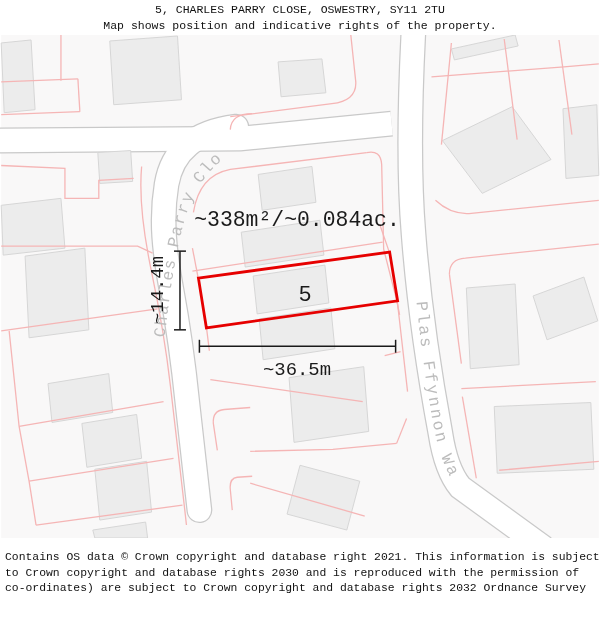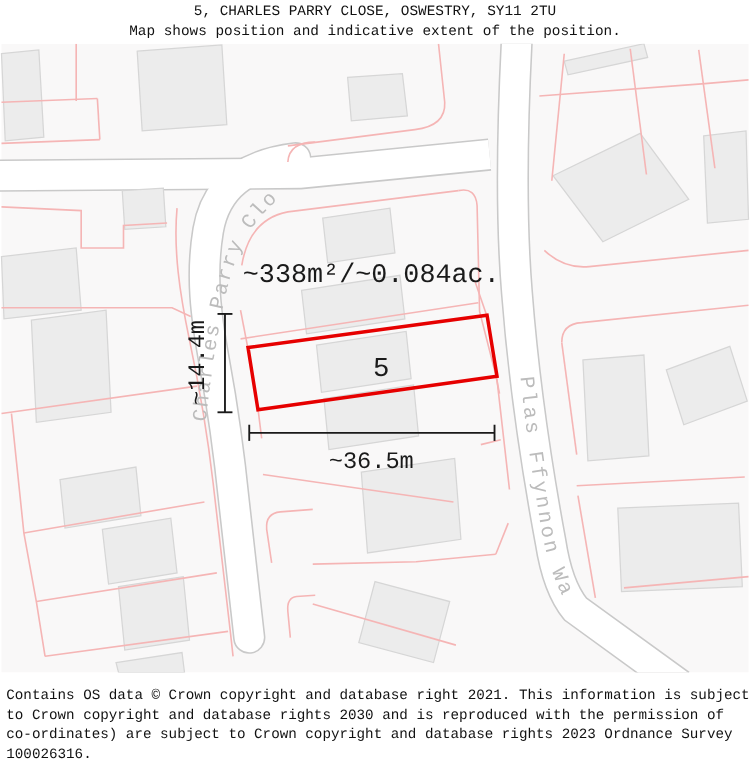--- a/index.html
+++ b/index.html
@@ -26,21 +26,21 @@
   .footer{position:absolute;top:550px;left:5px;width:592px;}
   .footer .fline{font-size:11.4px;line-height:15.5px;color:#111;white-space:nowrap;}
 </style>
 </head>
 <body>
 
 <div class="page">
 
   <div class="header">
     <div class="title">5, CHARLES PARRY CLOSE, OSWESTRY, SY11 2TU</div>
-    <div class="subtitle">Map shows position and indicative extent of the position.</div>
+    <div class="subtitle">Map shows position and indicative rights of the property.</div>
   </div>
 
   <div class="mapwrap">
   <svg width="600" height="503" viewBox="0 0 600 505">
 
     <rect class="land" x="0" y="0" width="600" height="505"></rect>
 
     <g>
       <path class="casing" d="M -6 106 L 240 104 L 392 89"></path>
       <path class="casing rc" d="M 236 92 C 196 97 172 115 166 150 C 160 186 164 218 171 256 C 179 299 183 331 187 370 L 199 477"></path>
@@ -144,17 +144,16 @@
     </g>
 
     <text class="areatext" x="297" y="186" dominant-baseline="middle">~338m²/~0.084ac.</text>
     <text class="plotnum" x="305" y="261" dominant-baseline="middle">5</text>
   </svg>
   </div>
 
   <div class="footer">
     <div class="fline">Contains OS data © Crown copyright and database right 2021. This information is subject</div>
     <div class="fline">to Crown copyright and database rights 2030 and is reproduced with the permission of</div>
-    <div class="fline">co-ordinates) are subject to Crown copyright and database rights 2023 Ordnance Survey</div>
-    <div class="fline">100026316.</div>
+    <div class="fline">co-ordinates) are subject to Crown copyright and database rights 2032 Ordnance Survey</div>
   </div>
 
 </div>
 
 </body></html>

